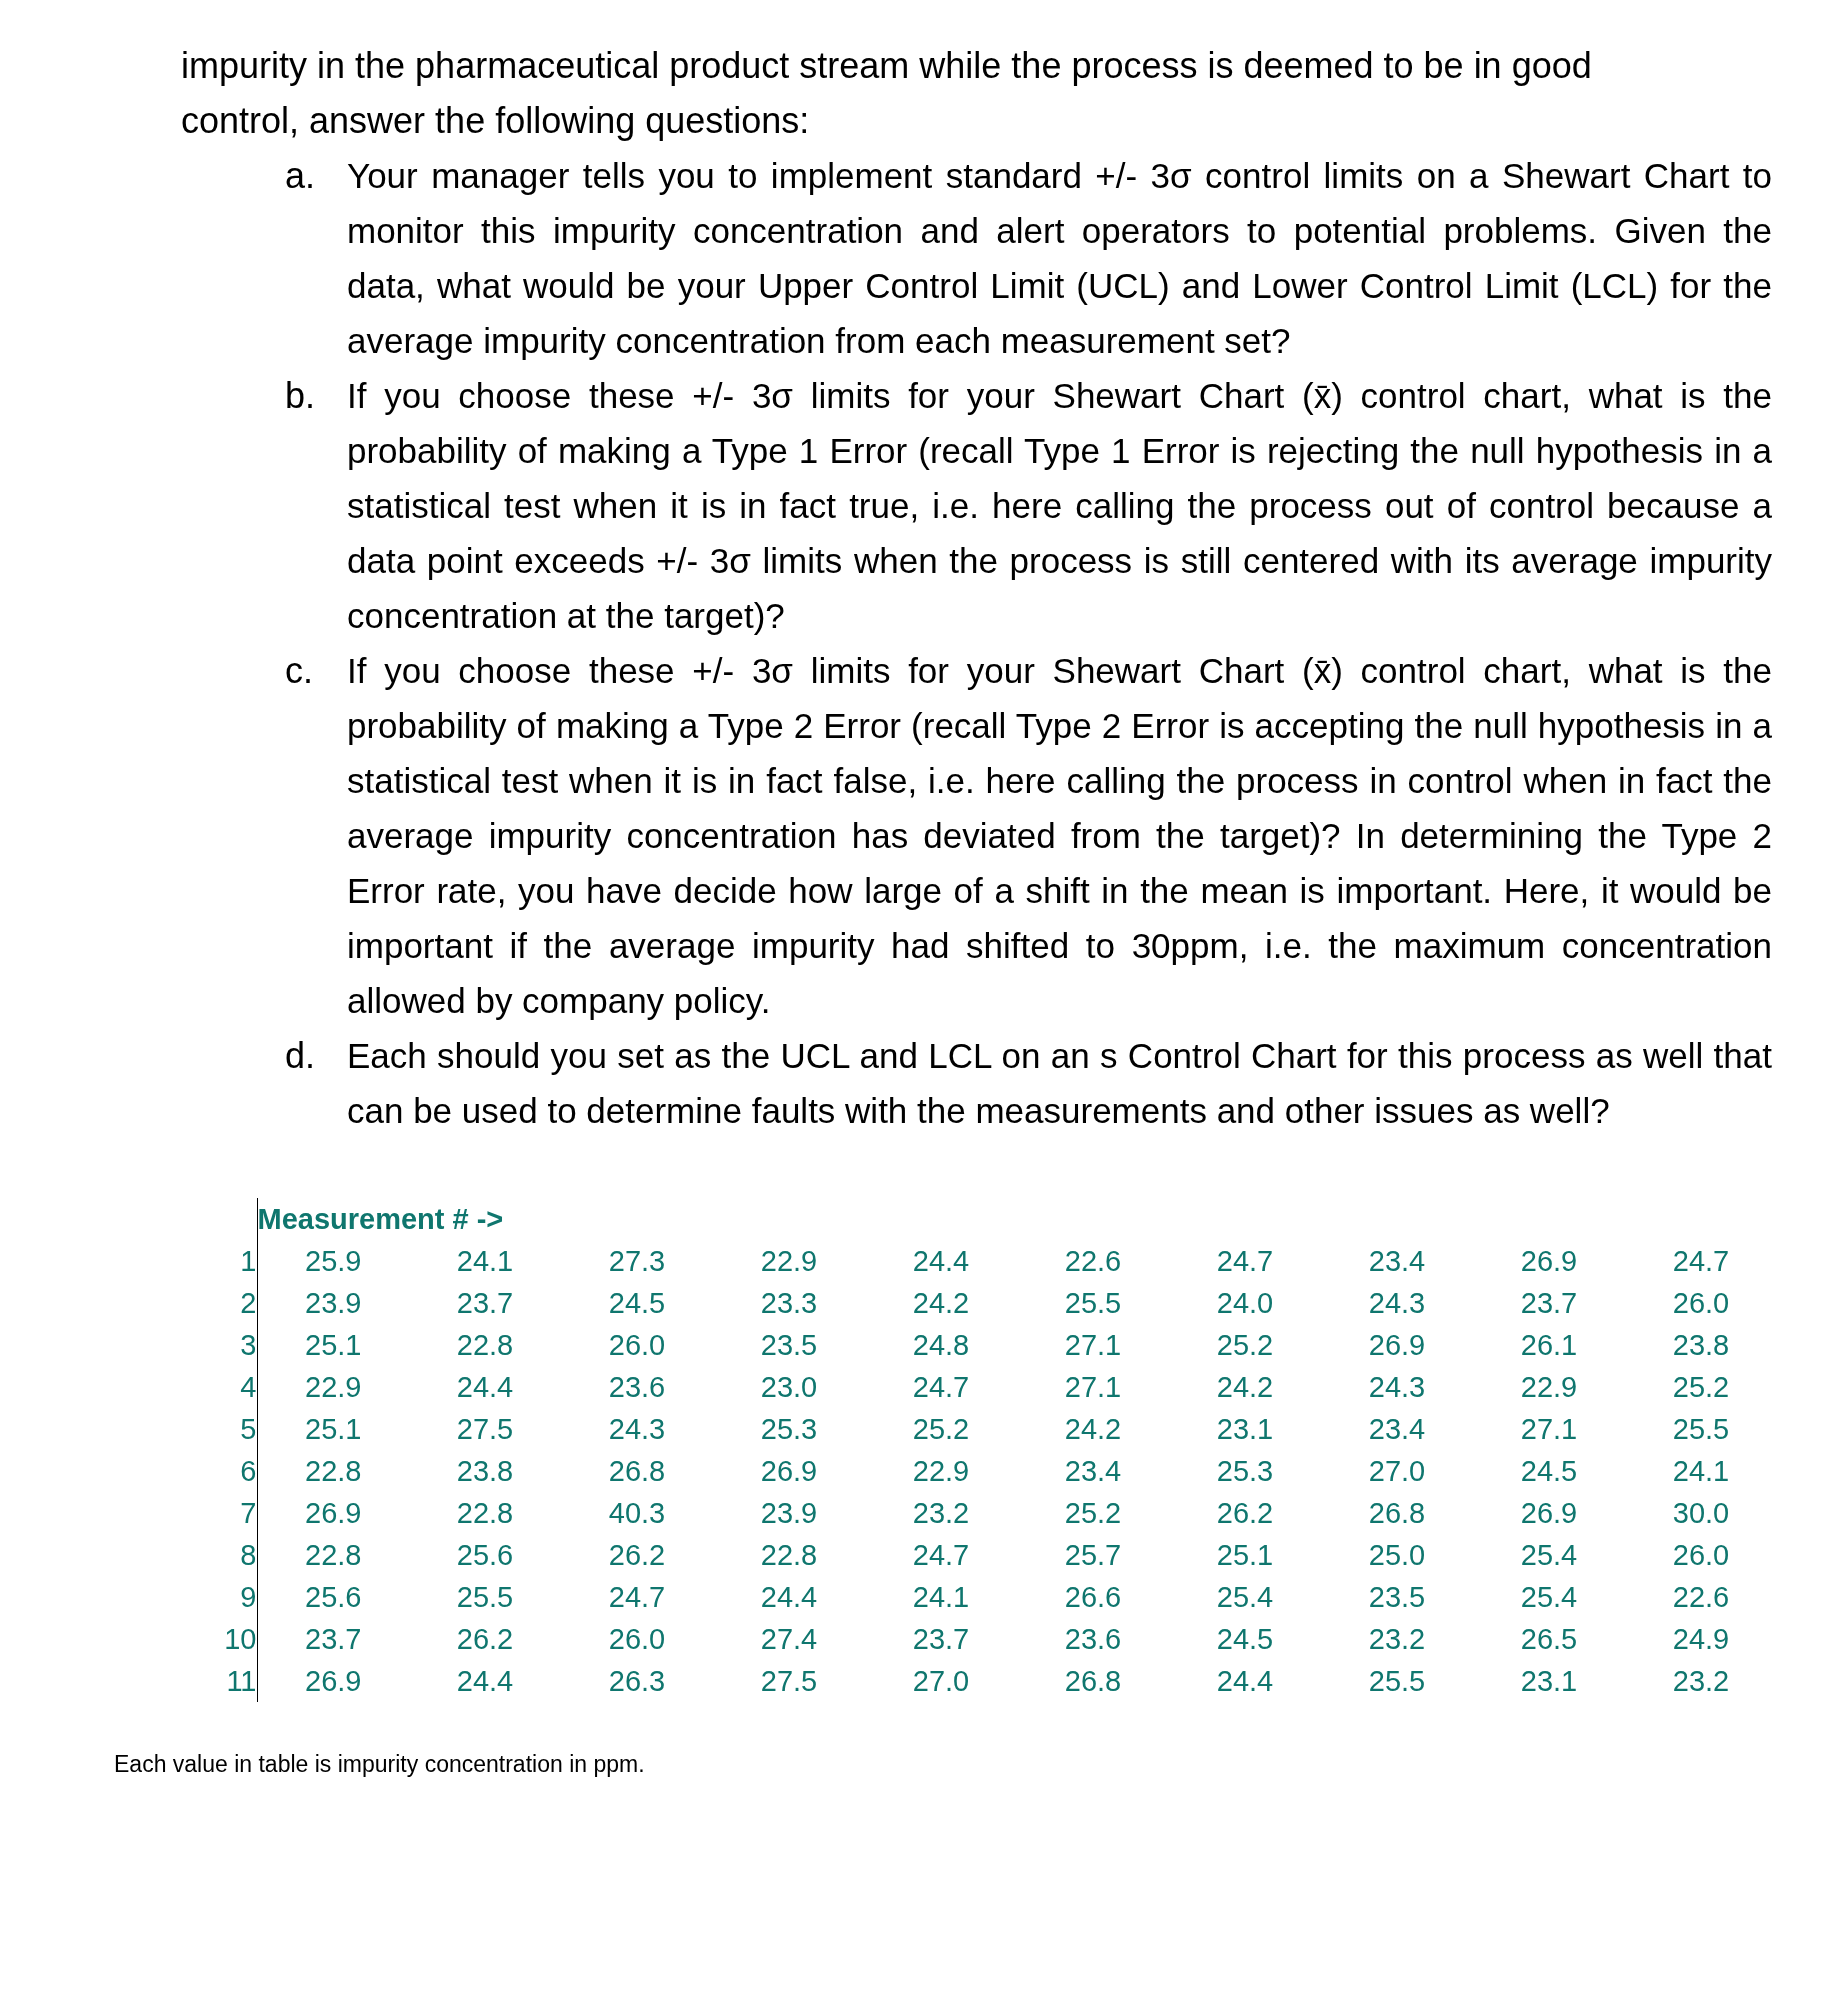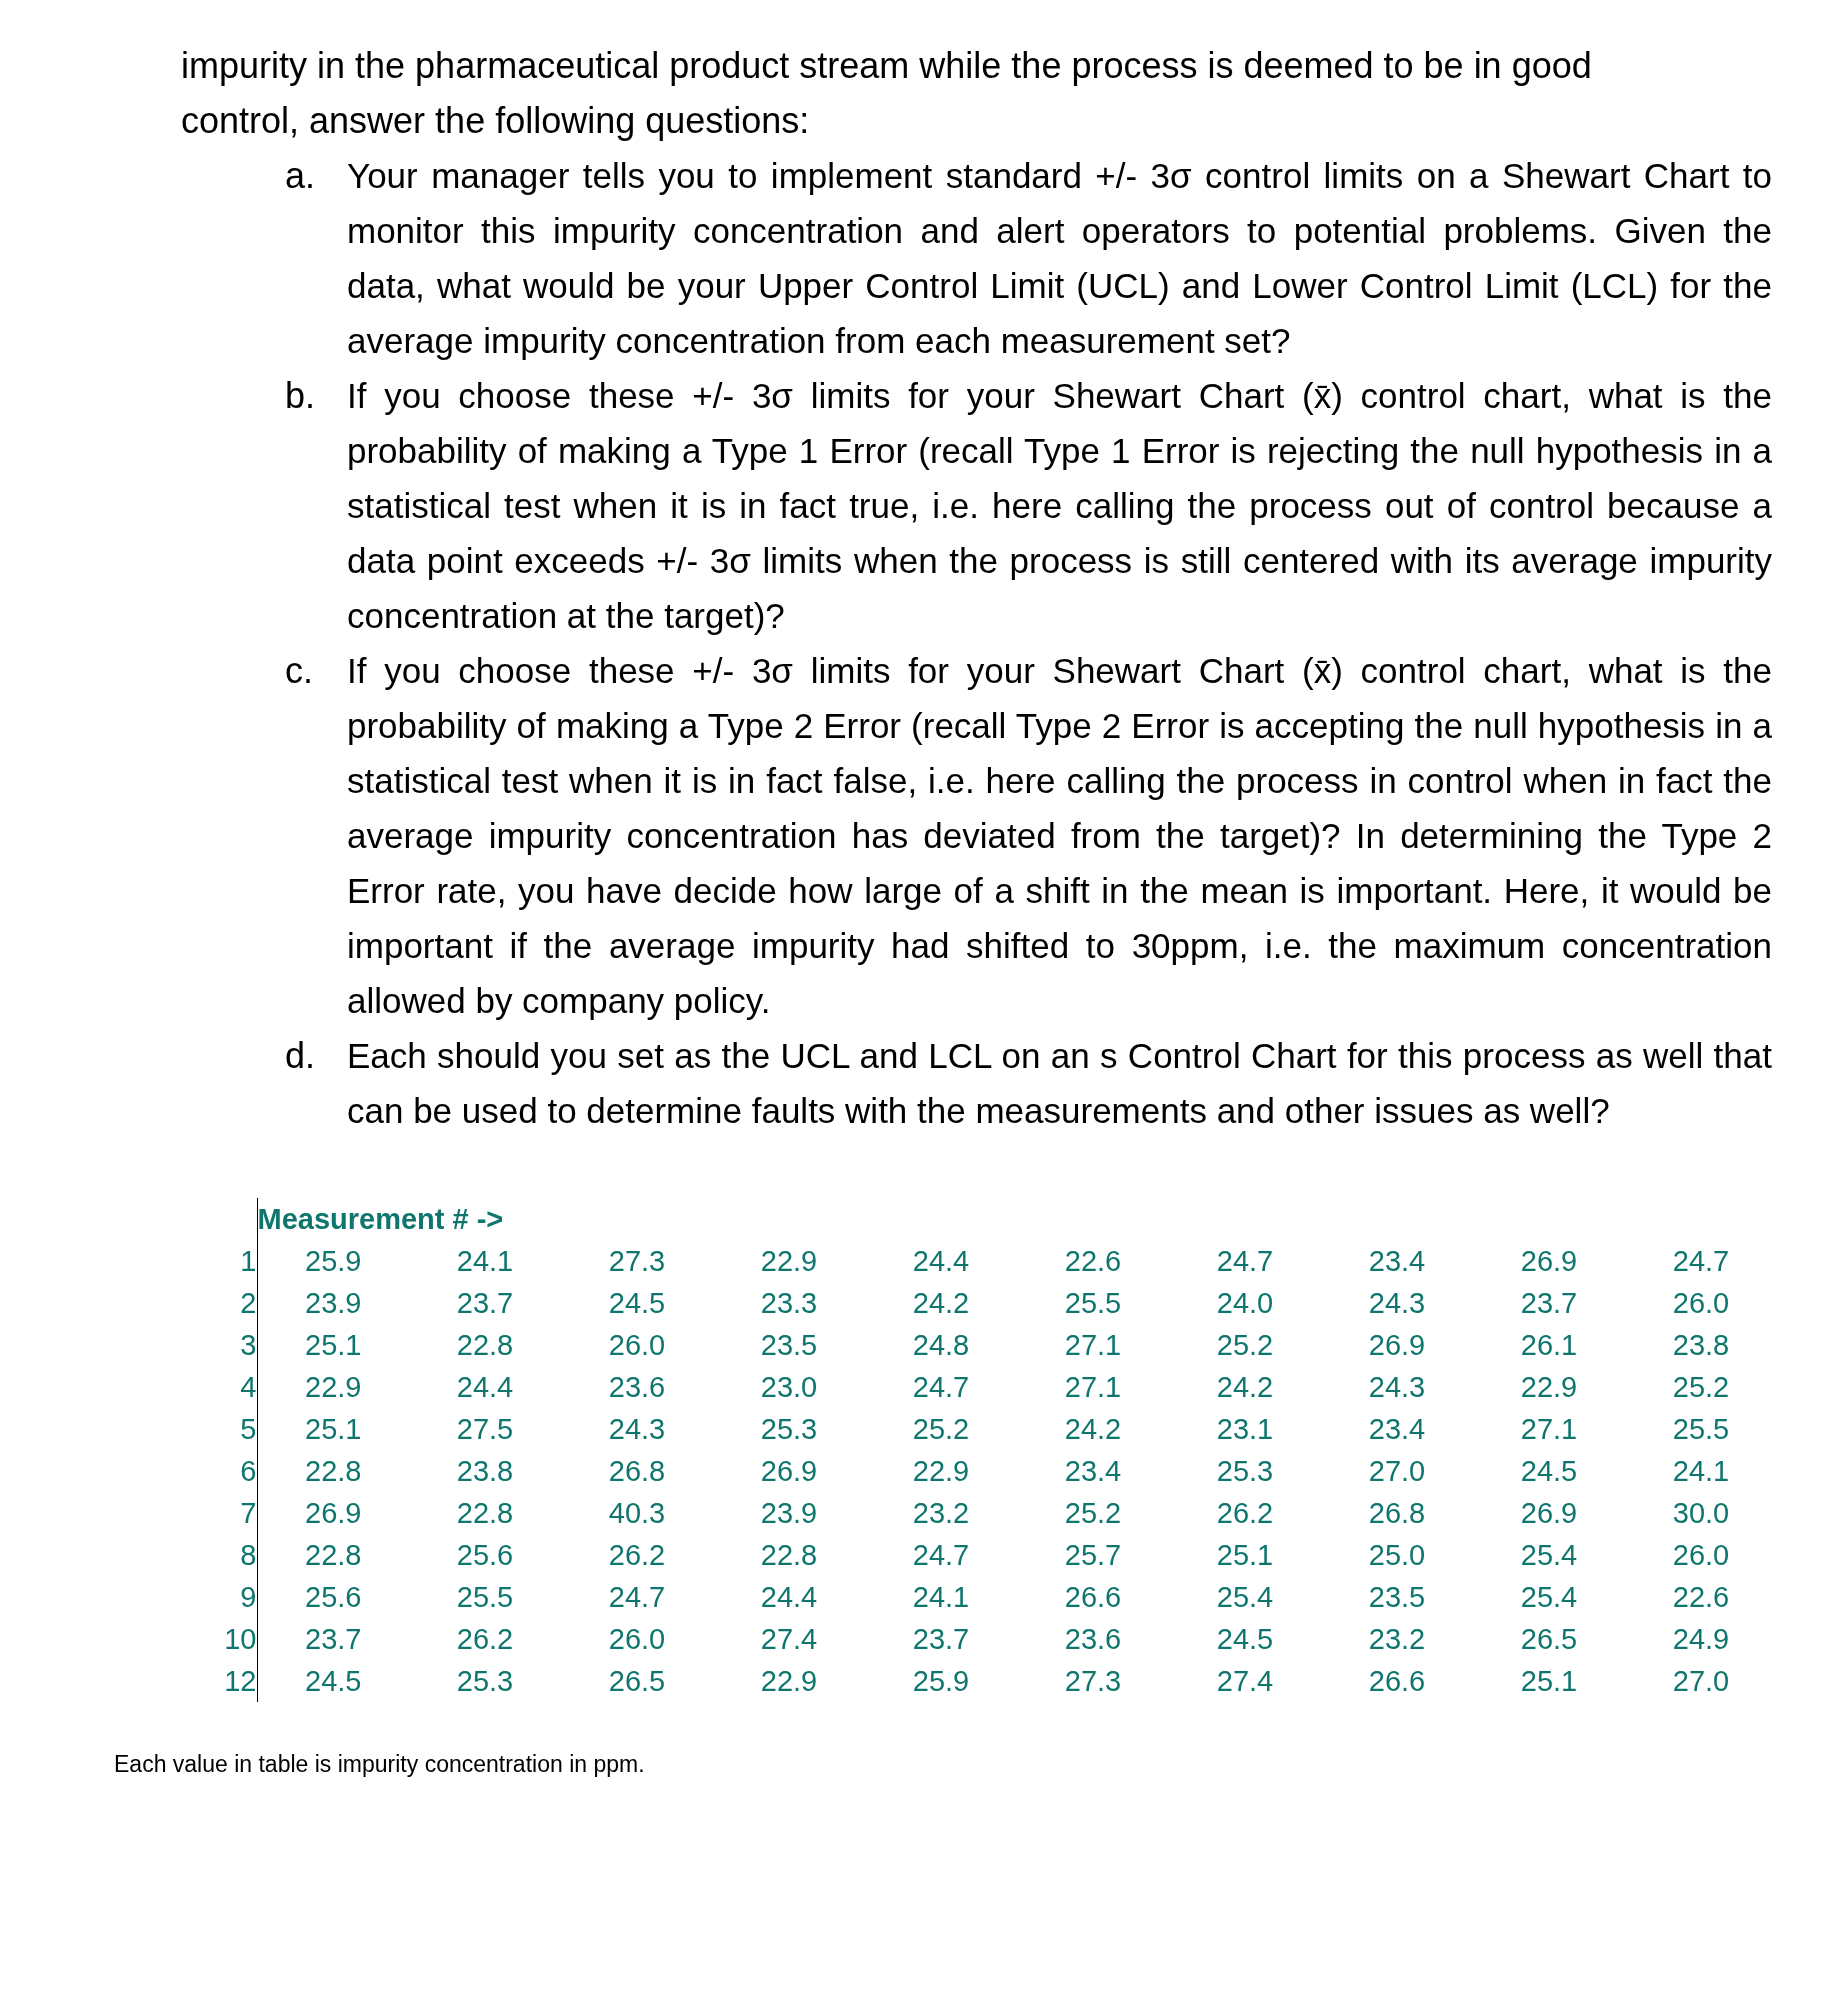--- a/index.html
+++ b/index.html
@@ -228,31 +228,31 @@
             <td class="value-cell">26.0</td>
             <td class="value-cell">27.4</td>
             <td class="value-cell">23.7</td>
             <td class="value-cell">23.6</td>
             <td class="value-cell">24.5</td>
             <td class="value-cell">23.2</td>
             <td class="value-cell">26.5</td>
             <td class="value-cell">24.9</td>
           </tr>
           <tr>
-            <td class="hour-cell">12</td>
-            <td class="value-cell">24.5</td>
-            <td class="value-cell">25.3</td>
-            <td class="value-cell">26.5</td>
-            <td class="value-cell">22.9</td>
-            <td class="value-cell">25.9</td>
-            <td class="value-cell">27.3</td>
-            <td class="value-cell">27.4</td>
-            <td class="value-cell">26.6</td>
-            <td class="value-cell">25.1</td>
+            <td class="hour-cell">11</td>
+            <td class="value-cell">26.9</td>
+            <td class="value-cell">24.4</td>
+            <td class="value-cell">26.3</td>
+            <td class="value-cell">27.5</td>
             <td class="value-cell">27.0</td>
+            <td class="value-cell">26.8</td>
+            <td class="value-cell">24.4</td>
+            <td class="value-cell">25.5</td>
+            <td class="value-cell">23.1</td>
+            <td class="value-cell">23.2</td>
           </tr>
         </tbody>
     </table>
   </div>
 
   <p class="footnote">Each value in table is impurity concentration in ppm.</p>
 
 </div>
 
 

